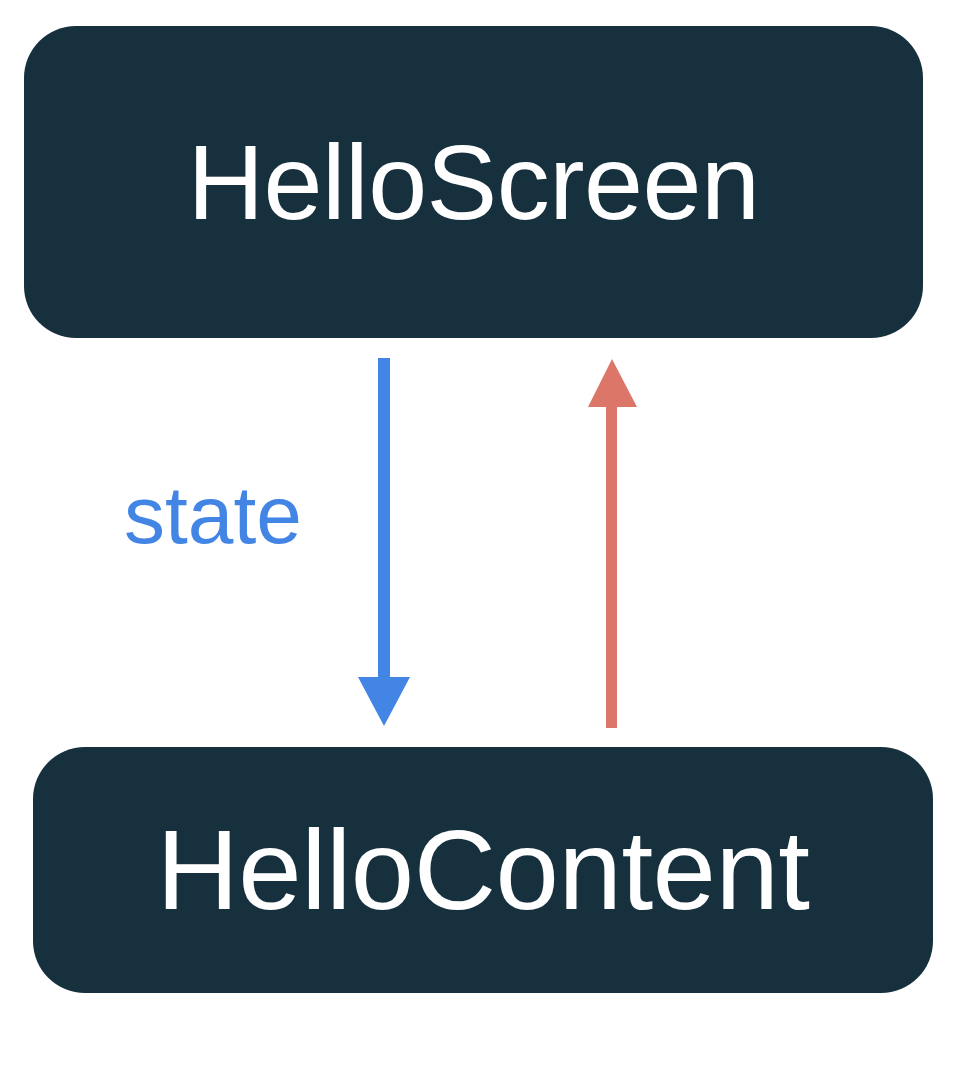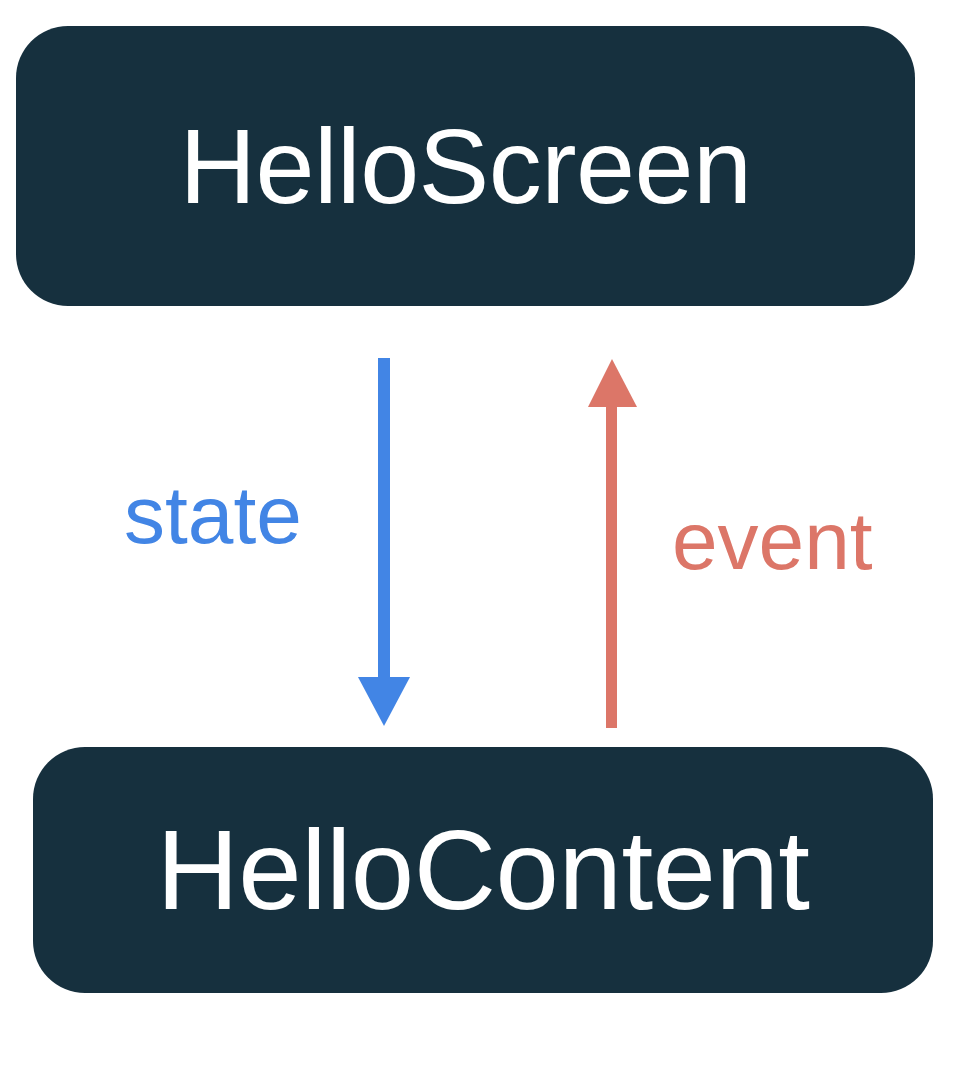--- a/index.html
+++ b/index.html
@@ -32,24 +32,24 @@
   .node-label {
     color: #ffffff;
     font-family: "Liberation Sans", sans-serif;
     font-weight: 400;
     letter-spacing: -0.5px;
     line-height: 1;
     white-space: nowrap;
   }
 
   #node-screen {
-    left: 16px;
+    left: 24px;
     top: 26px;
     width: 899px;
-    height: 280px;
+    height: 312px;
   }
   #node-screen .node-label {
     font-size: 106px;
   }
 
   #node-content {
     left: 33px;
     top: 747px;
     width: 900px;
     height: 246px;
@@ -105,19 +105,18 @@
     </g>
 
     <g>
       <rect x="606" y="406" width="11" height="322" fill="#dc7668"></rect>
       <polygon points="588,407 637,407 612,359" fill="#dc7668"></polygon>
     </g>
   </svg>
 
   <div class="edge-label" id="label-state">state</div>
 
-  <div class="edge-label" id="label-event">event</div>
 
   <div class="node" id="node-content">
     <span class="node-label">HelloContent</span>
   </div>
 
 </div>
 
 </body></html>

